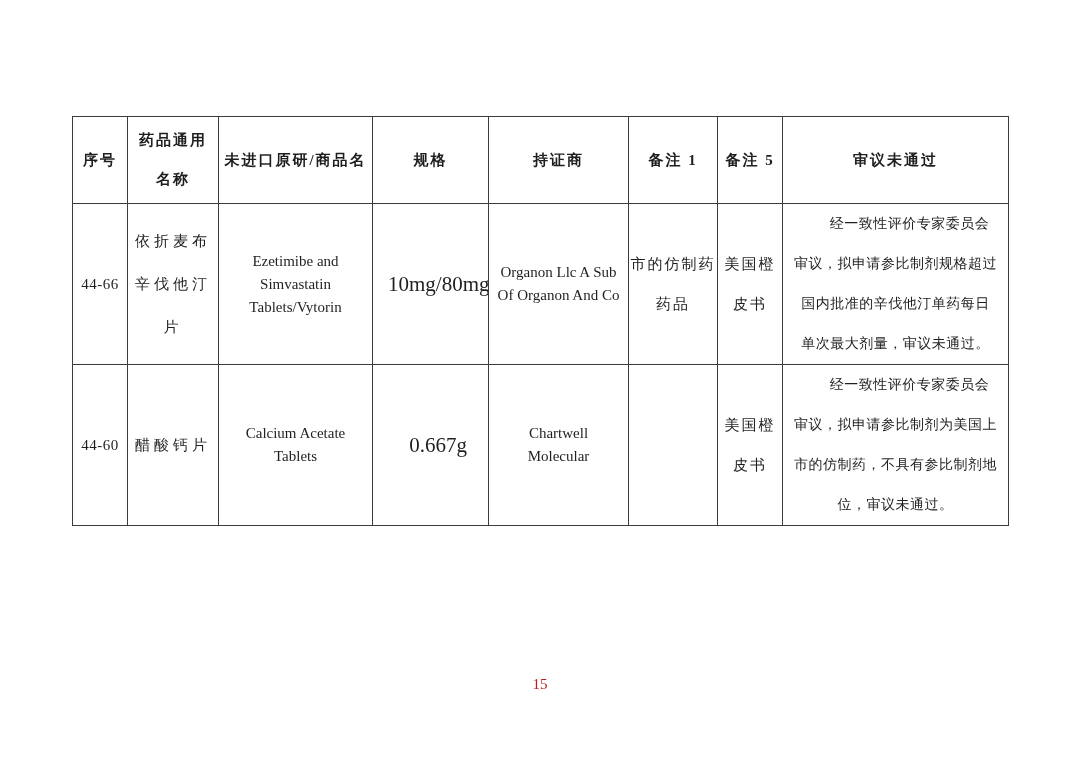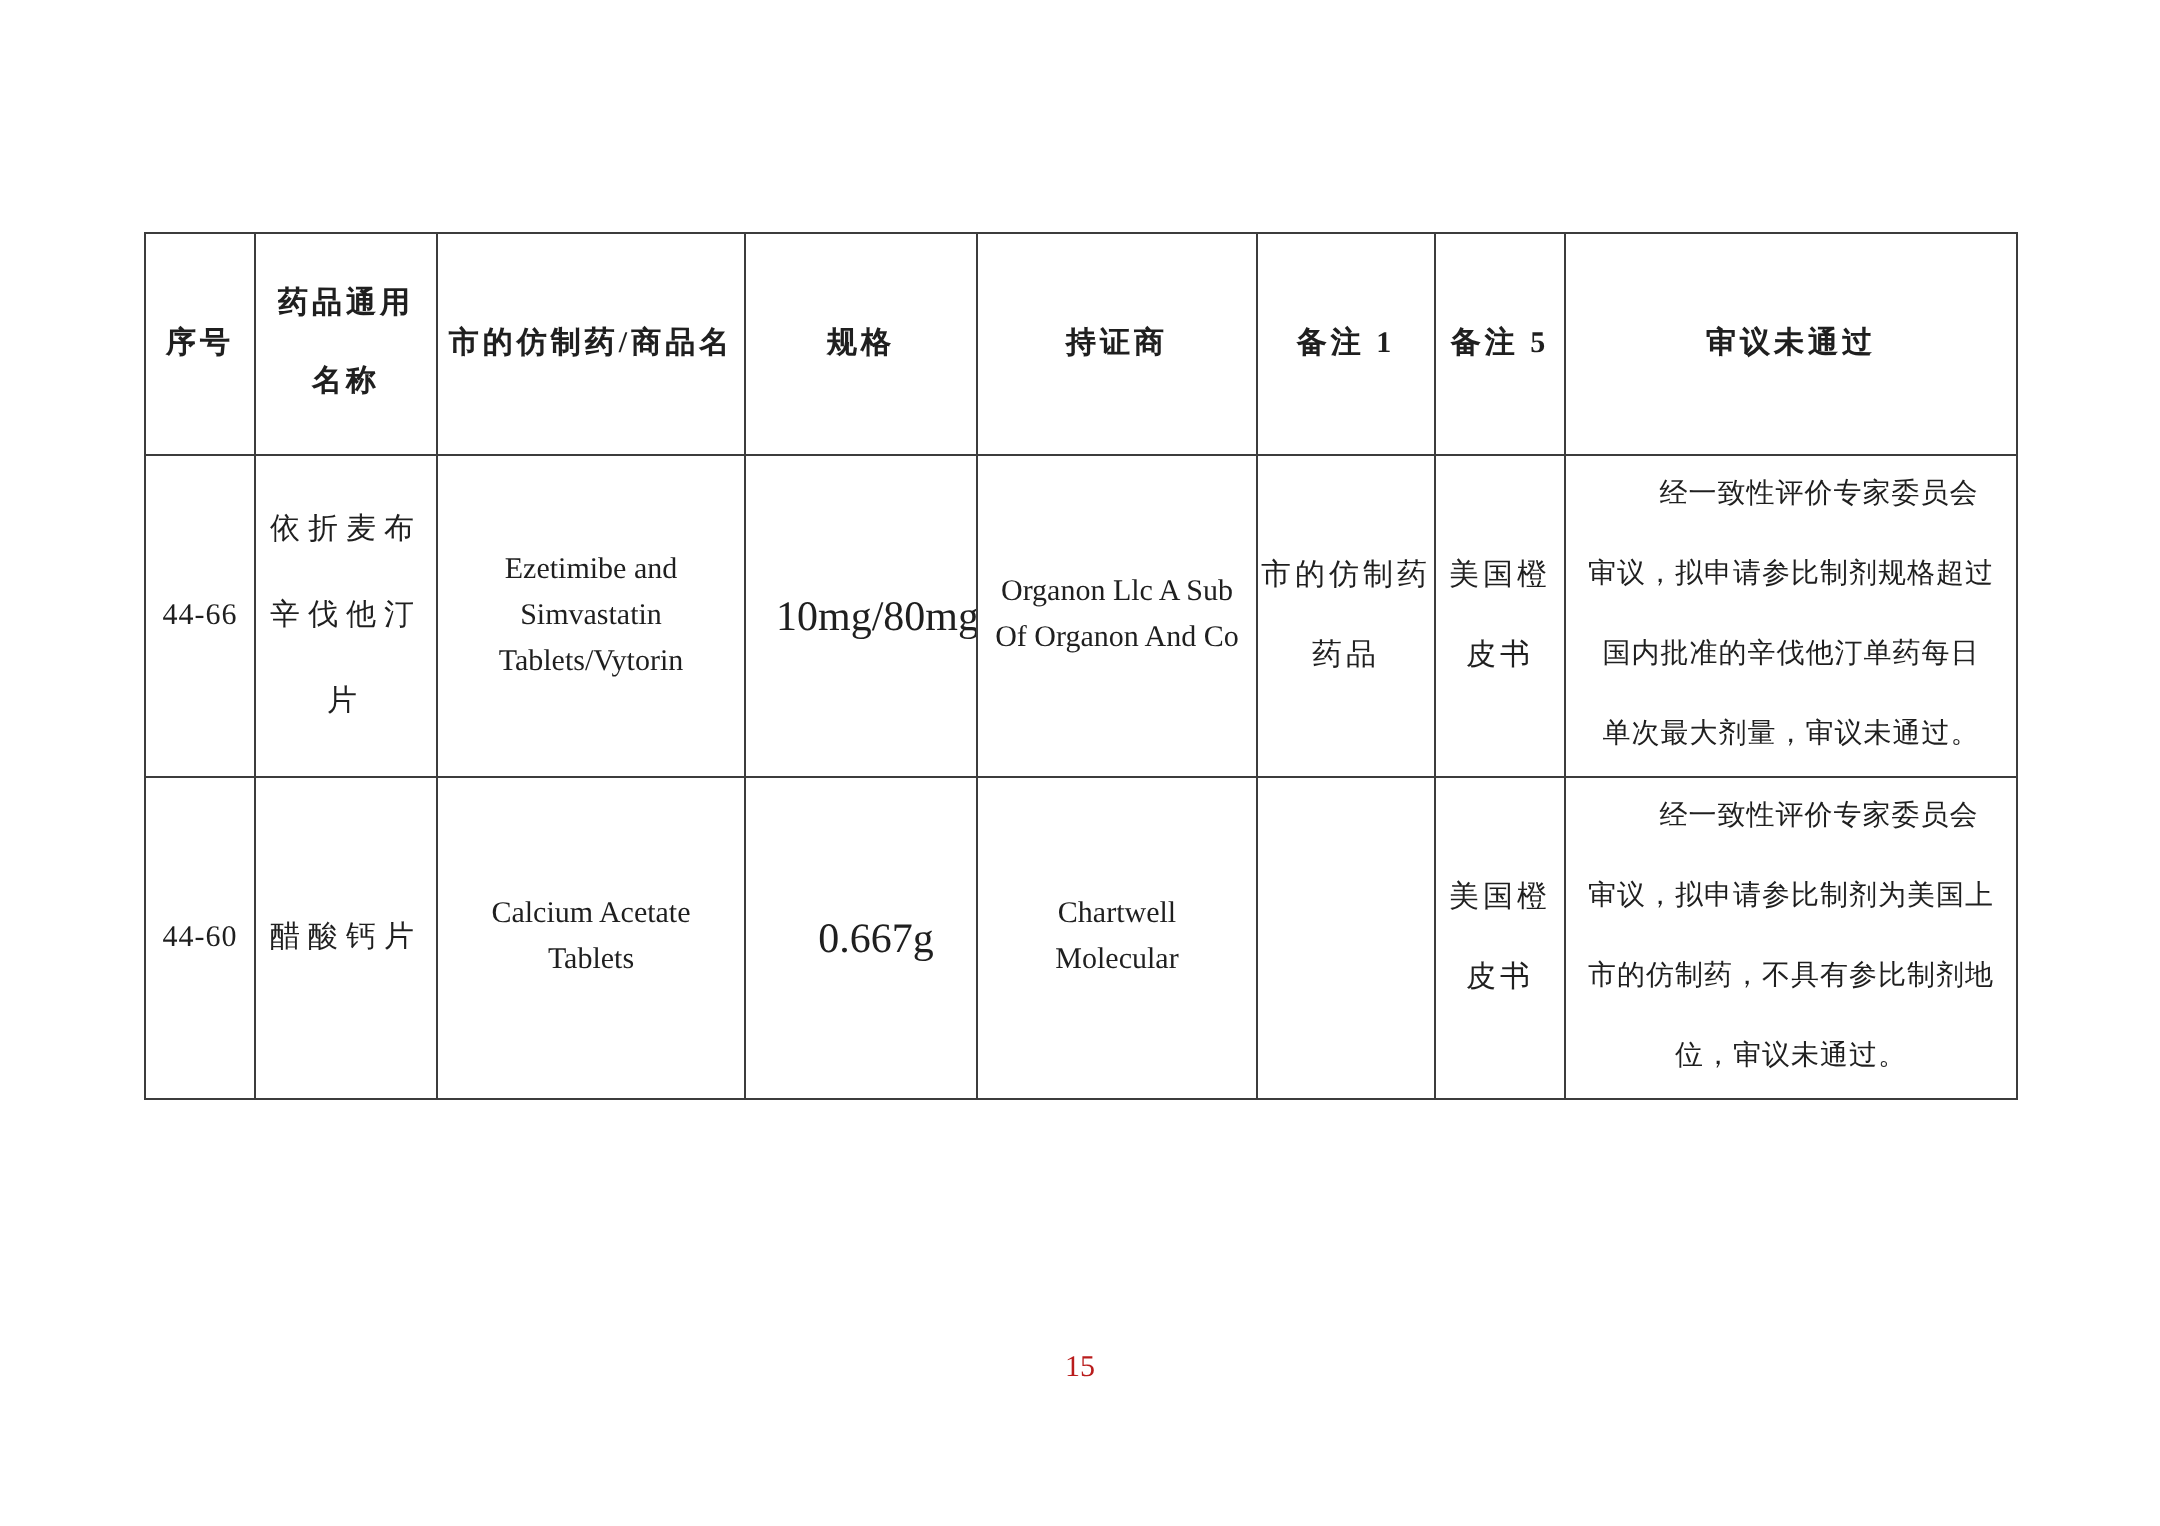--- a/index.html
+++ b/index.html
@@ -24,21 +24,21 @@
     text-align: center;
     white-space: pre-line;
     overflow: hidden;
   }
   .doc-table th {
     height: 82px;
     font-size: 15px;
     font-weight: bold;
     letter-spacing: 2px;
     line-height: 39px;
-    padding: 16px 4px;
+    padding: 4px 4px;
   }
   .row-1 td { height: 160px; }
   .row-2 td { height: 159px; }
   .cell-seq { font-size: 15px; letter-spacing: 0.5px; }
   .cell-zh-name { font-size: 15px; letter-spacing: 4px; line-height: 43px; padding: 10px 2px; }
   .cell-en { font-size: 15px; line-height: 23px; padding: 0 4px; }
   .cell-spec { font-size: 21px; padding-left: 15px; }
   .cell-note { font-size: 15px; letter-spacing: 2px; line-height: 40px; padding: 0 1px; }
   .cell-explain {
     font-size: 14px;
@@ -68,21 +68,21 @@
     <col style="width:116px">
     <col style="width:140px">
     <col style="width:89px">
     <col style="width:65px">
     <col style="width:226px">
   </colgroup>
   <thead>
     <tr>
       <th>序号</th>
       <th>药品通用名称</th>
-      <th>市的仿制药/商品名</th>
+      <th>未进口原研/商品名</th>
       <th>规格</th>
       <th>持证商</th>
       <th>备注 1</th>
       <th>备注 5</th>
       <th>审议未通过</th>
     </tr>
   </thead>
   <tbody>
     <tr class="row-1">
       <td class="cell-seq">44-66</td>

